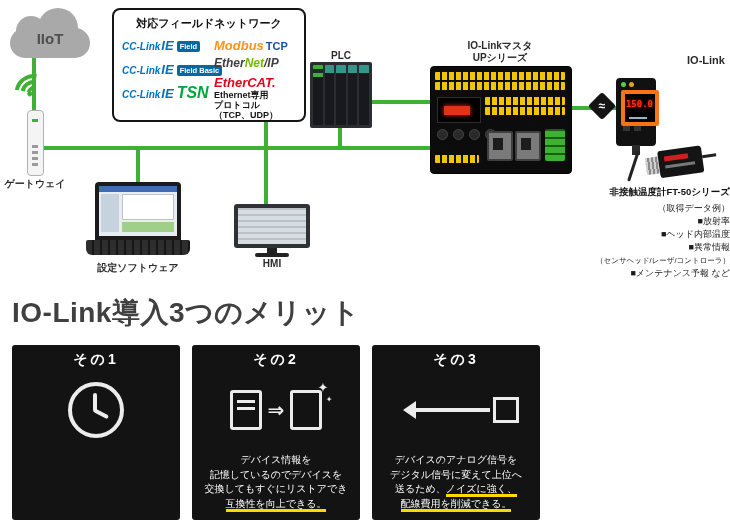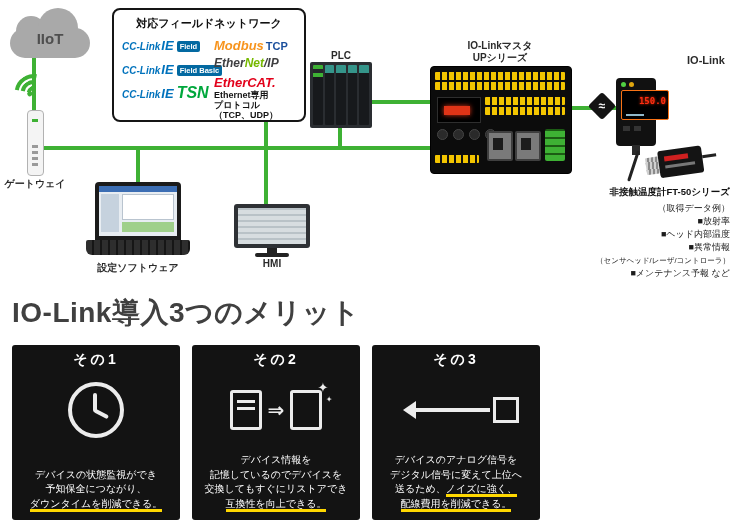--- a/index.html
+++ b/index.html
@@ -103,21 +103,21 @@
   
   .connector{position:absolute;left:592px;top:96px;width:20px;height:20px;background:#141414;
              transform:rotate(45deg);border-radius:3px;}
   .connector span{position:absolute;inset:0;transform:rotate(-45deg);color:#fff;font-size:12px;
                   line-height:20px;text-align:center;font-weight:bold;}
 
   
   .sensor1{position:absolute;left:616px;top:78px;width:40px;height:68px;background:#111;border-radius:4px;}
   .sensor1 .led{position:absolute;left:5px;top:4px;width:5px;height:5px;border-radius:50%;background:#51d142;}
   .sensor1 .led2{left:13px;background:#e0a60f;}
-  .s-screen{position:absolute;left:5px;top:12px;width:30px;height:28px;background:#000;border:1px solid #f97316;border-radius:2px;padding-left:16px;}
+  .s-screen{position:absolute;left:5px;top:12px;width:30px;height:28px;background:#000;border:4px solid #f97316;border-radius:2px;}
   .s-val{display:block;margin-top:5px;text-align:right;padding-right:2px;color:#ff2d12;font-size:9px;
          font-weight:bold;font-family:"DejaVu Sans Mono",monospace;text-shadow:0 0 3px #f30;}
   .s-sub{position:absolute;left:4px;bottom:3px;width:18px;height:2px;background:#8fb7c9;}
   .s-btn{position:absolute;top:48px;width:7px;height:5px;background:#333;}
   .s-btn.b1{left:7px;} .s-btn.b2{left:18px;}
   .sensor1::after{content:"";position:absolute;left:16px;bottom:-9px;width:8px;height:10px;background:#2a2a2a;}
   .s-cable{position:absolute;left:632px;top:150px;width:3px;height:32px;background:#222;
            transform:rotate(18deg);border-radius:2px;}
   .sensor2{position:absolute;left:646px;top:142px;width:60px;height:44px;transform:rotate(-8deg);}
   .sensor2 .thread{position:absolute;left:0;top:12px;width:13px;height:17px;border-radius:1px;
@@ -310,25 +310,20 @@
 
   <div class="cards">
     <div class="card">
       <div class="card-title">その1</div>
       <div class="card-icon">
         <div class="ic-clock">
             <i class="cm"></i>
             <i class="ch"></i>
           </div>
       </div>
-      <div class="card-text">
-          <div><span>デバイスの状態監視ができ</span></div>
-          <div><span>予知保全につながり、</span></div>
-          <div><span class="hl">ダウンタイムを削減できる。</span></div>
-        </div>
     </div>
     <div class="card">
       <div class="card-title">その2</div>
       <div class="card-icon">
         <span class="dev d1"></span>
         <span class="rarr">⇒</span>
         <span class="dev d2">
           <span class="spark s1">✦</span>
           <span class="spark s2">✦</span>
         </span>

